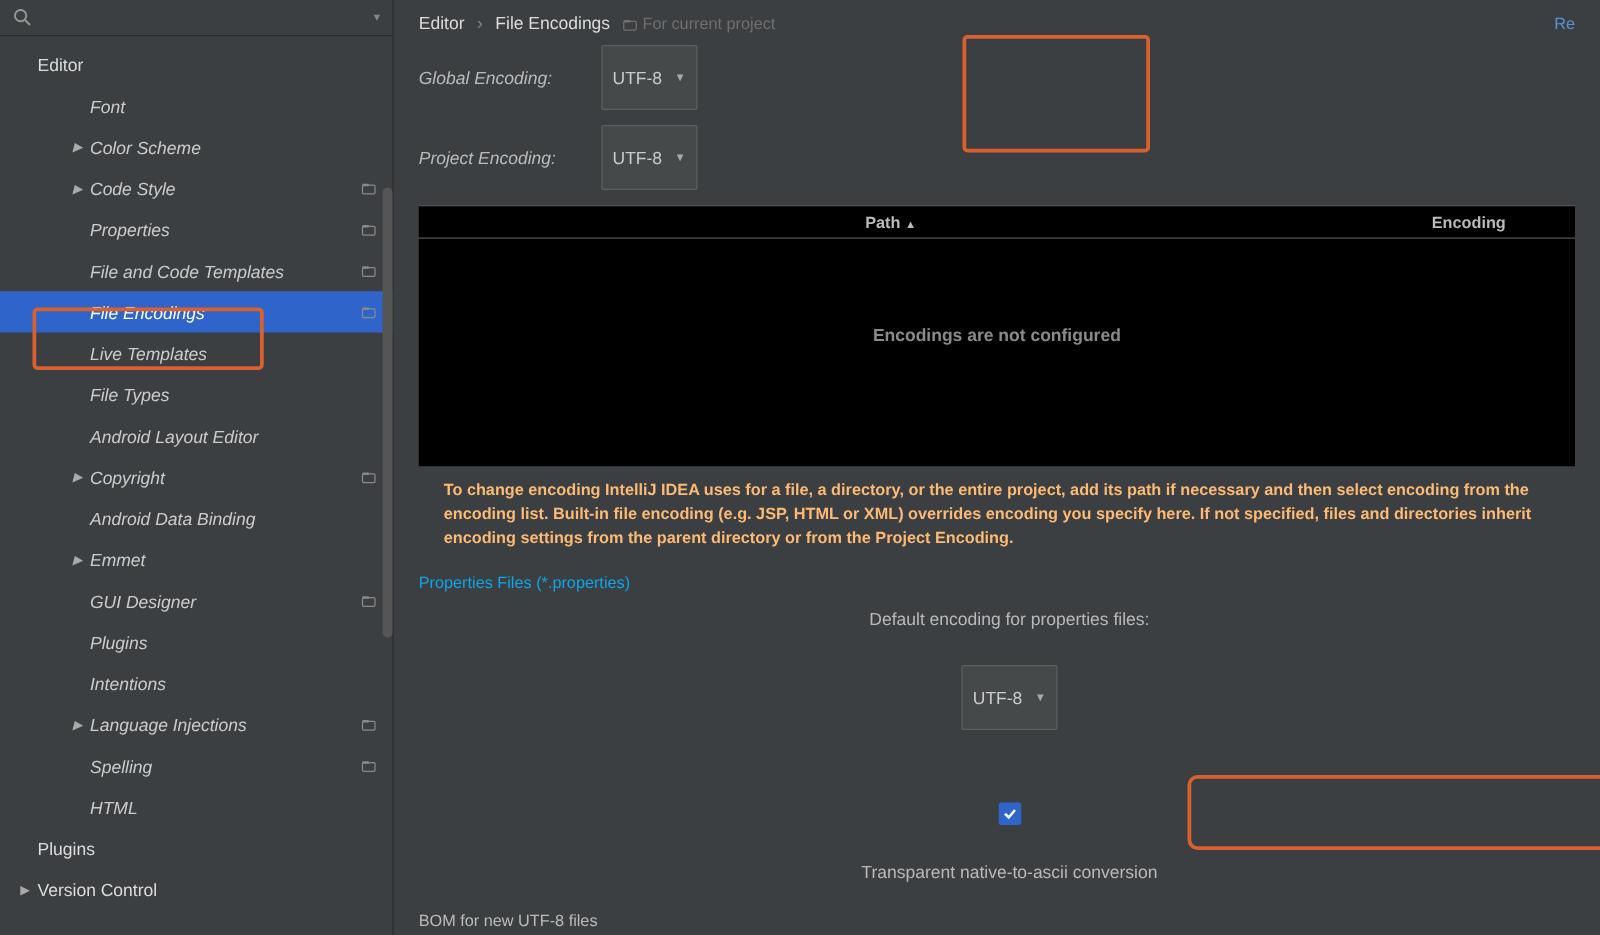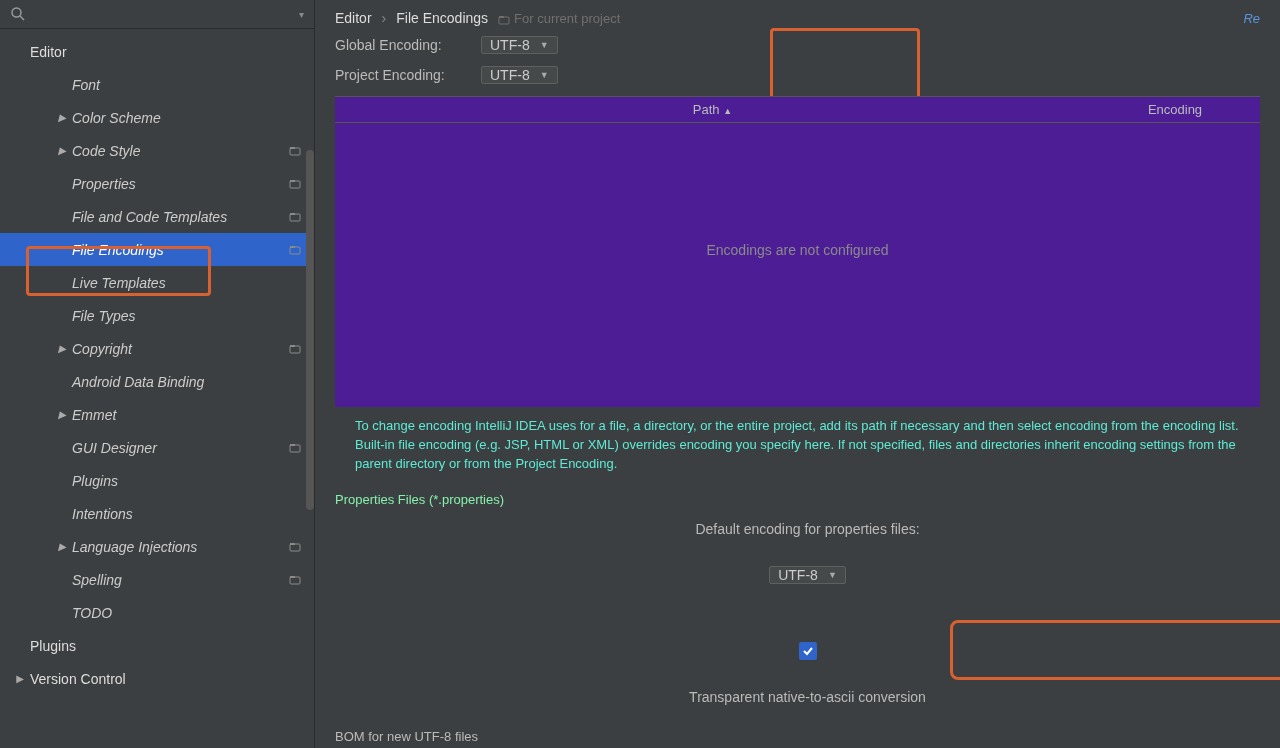--- a/index.html
+++ b/index.html
@@ -83,80 +83,82 @@
   .breadcrumb-row {
     display: flex;
     align-items: center;
     gap: 10px;
     padding: 10px 20px 4px 20px;
     color: #ccc;
   }
   .breadcrumb-row .crumb { color: #ddd; }
   .breadcrumb-row .sep { color: #888; }
   .breadcrumb-row .hint { color: #6f6f6f; font-size: 13px; display:flex; align-items:flex-end; gap:4px;}
-  .breadcrumb-row .reset-link { margin-left:auto; color:#5894d8; font-size:13px;font-style:italic;}
+  .breadcrumb-row .reset-link { margin-left:auto; color:#5894d8; font-size:13px;}
   .form-row {
     display: flex;
     align-items: center;
     padding: 6px 20px;
     gap: 16px;
   }
-  .form-row .flabel { width: 130px; color:#bbb;}
+  .form-row .flabel { width: 130px; color:#bbb;font-style:italic;}
   .select {
     background: #45494a;
     border: 1px solid #5e6060;
     color: #ccc;
-    padding: 0 8px;
+    padding: 17px 8px;
     display: inline-flex;
     align-items: center;
     gap: 10px;
     border-radius: 2px;
     min-width: 70px;
     cursor: pointer;
   }
   .select .caret { font-size: 9px; color:#aaa;}
   .highlight-box-1 {
     position: absolute;
     border: 3px solid #d9602f;
     border-radius: 4px;
     pointer-events: none;
   }
   .table-area {
     margin: 6px 20px 0 20px;
     border-top: 1px solid #555;
     height: 370px;
     position: relative;
-    background:#4c1d95;
+    background:#000000;
+    font-weight:bold;
   }
   .table-header {
     display:flex;
     border-bottom:1px solid #555;
     height:26px;
     align-items:center;
     color:#bbb;
     font-size:13px;
   }
   .th-path { flex:1; text-align:center;}
   .th-enc { width:170px; text-align:center;}
   .table-empty {
     position:absolute;
     top:50%; left:50%;
     transform:translate(-50%,-60%);
     color:#8a8a8a;
     text-align:center;
   }
   .help-text {
     padding: 10px 20px 0 40px;
-    color: #5eead4;
+    color: #fdba74;
     font-size: 13px;
     line-height: 1.45;
+    font-weight: bold;
   }
   .section-title {
     padding: 18px 20px 4px 20px;
-    color:#86efac;
+    color:#0ea5e9;
     font-size:13px;
   }
   .props-row {
     display:flex;
     align-items:center;
     padding: 10px 20px 10px 40px;
     gap: 29px;
     flex-direction: column;
   }
   .checkbox {
@@ -241,20 +243,24 @@
       </div>
       <div class="tree-item depth-2">
         <span class="expander"></span>
         <span class="label">Live Templates</span>
       </div>
       <div class="tree-item depth-2">
         <span class="expander"></span>
         <span class="label">File Types</span>
       </div>
       <div class="tree-item depth-2">
+        <span class="expander"></span>
+        <span class="label">Android Layout Editor</span>
+      </div>
+      <div class="tree-item depth-2">
         <span class="expander">▶</span>
         <span class="label">Copyright</span>
         <span class="badge">
           <svg width="14" height="14" viewBox="0 0 14 14">
             <rect x="2" y="4" width="10" height="7" rx="1" fill="none" stroke="#8a8a8a"></rect>
             <rect x="2" y="3" width="5" height="2" fill="#8a8a8a"></rect>
           </svg>
         </span>
       </div>
       <div class="tree-item depth-2">
@@ -298,21 +304,21 @@
         <span class="label">Spelling</span>
         <span class="badge">
           <svg width="14" height="14" viewBox="0 0 14 14">
             <rect x="2" y="4" width="10" height="7" rx="1" fill="none" stroke="#8a8a8a"></rect>
             <rect x="2" y="3" width="5" height="2" fill="#8a8a8a"></rect>
           </svg>
         </span>
       </div>
       <div class="tree-item depth-2">
         <span class="expander"></span>
-        <span class="label">TODO</span>
+        <span class="label">HTML</span>
       </div>
       <div class="tree-item depth-0">
         <span class="expander"></span>
         <span class="label">Plugins</span>
       </div>
       <div class="tree-item depth-0">
         <span class="expander">▶</span>
         <span class="label">Version Control</span>
       </div>
     </div>

